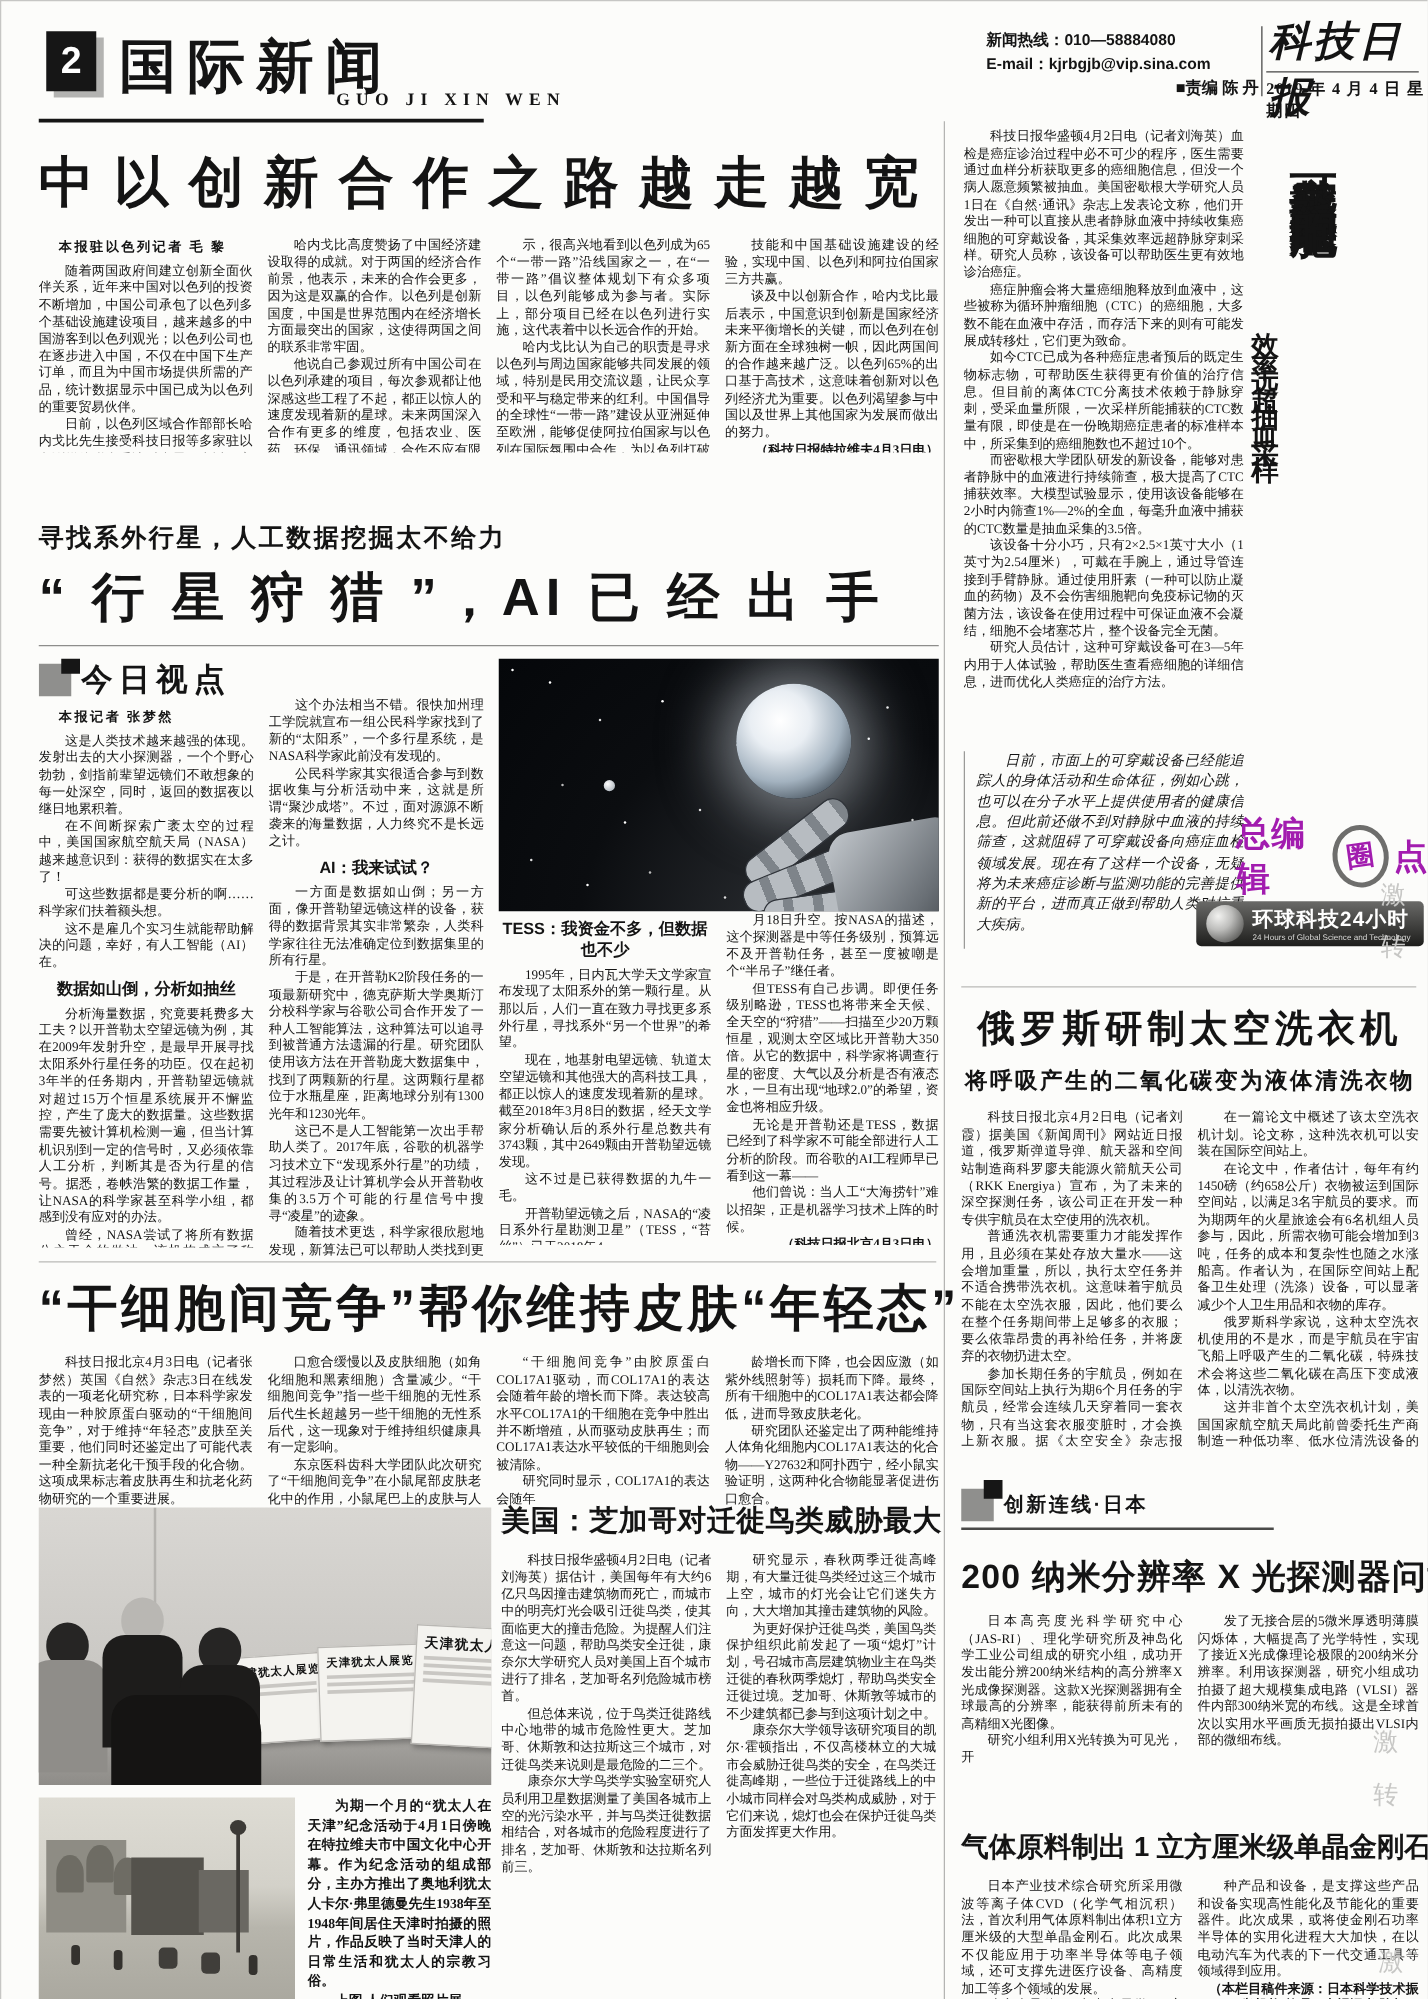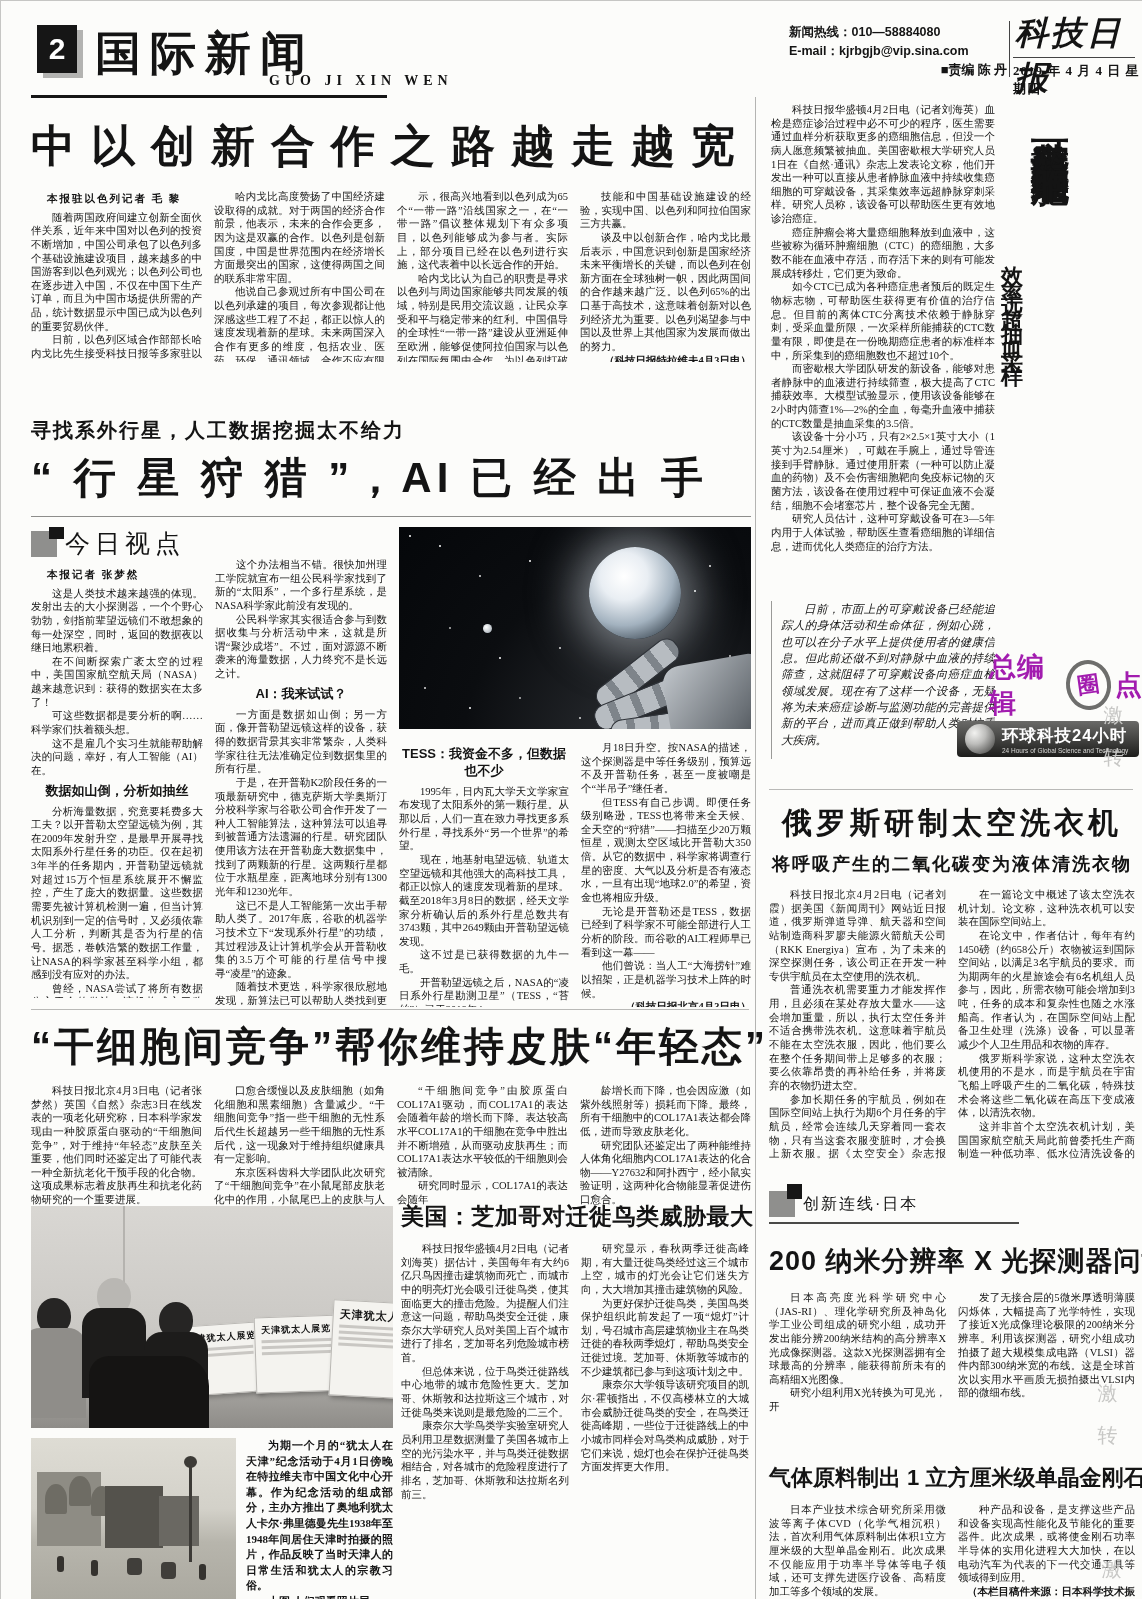--- a/index.html
+++ b/index.html
@@ -34,21 +34,21 @@
   .fl-d{font-weight:bold;text-align:right;text-indent:0;}
   .fl-i{font-style:italic;}
   .thin-rule{background:#b9b9b7;height:1px;}
   
   .a2-kicker{font-size:20px;font-weight:bold;letter-spacing:2px;}
   .a2-head{font-size:42px;font-weight:bold;letter-spacing:5px;white-space:nowrap;margin-top:6px;}
   .a2-rule{height:1px;background:#8d8d8b;margin-top:10px;}
   .badge-row{display:flex;align-items:center;gap:8px;margin-bottom:6px;}
   .sq-icon{position:relative;width:26px;height:26px;background:#8f8f8d;flex:0 0 auto;}
   .sq-icon::after{content:"";position:absolute;right:-7px;top:-7px;width:15px;height:15px;background:#161616;}
-  .badge-text{font-size:25px;font-weight:normal;letter-spacing:5px;white-space:nowrap;}
+  .badge-text{font-size:25px;font-weight:bold;letter-spacing:5px;white-space:nowrap;}
   
   .space{position:relative;width:352px;height:202px;background:
      radial-gradient(circle at 70% 110%, #2c2f33 0%, #0b0d10 55%, #05070a 100%);overflow:hidden;}
   .planet{position:absolute;left:54%;top:10%;width:92px;height:92px;border-radius:50%;
      background:radial-gradient(circle at 38% 32%, #ffffff 0%, #e9eef3 28%, #a3b2bf 58%, #434f5a 84%, #11161b 100%);
      box-shadow:0 0 46px 14px rgba(225,233,242,.5);}
   .moon-dot{position:absolute;left:24%;top:48%;width:9px;height:9px;border-radius:50%;
      background:radial-gradient(circle at 35% 35%, #fff, #9aa4ad);}
   .stars{position:absolute;left:10px;top:8px;width:2px;height:2px;border-radius:50%;background:#fff;
      box-shadow:30px 10px #fff,70px 40px #ddd,120px 25px #fff,180px 60px #cfcfcf,225px 15px #fff,
@@ -205,21 +205,21 @@
           <div class="stars"></div>
           <div class="planet"></div>
           <div class="moon-dot"></div>
           <div class="hand">
             <div class="finger f1"></div>
             <div class="finger f2"></div>
             <div class="finger f3"></div>
             <div class="palm"></div>
           </div>
         </div>
-        <div class="cols" style="margin-top:12px;height:266px;">
+        <div class="cols" style="margin-top:1px;height:266px;">
           <div class="col">
               <h4 class="fl fl-h">TESS：我资金不多，但数据也不少</h4>
               <p class="fl fl-p">1995年，日内瓦大学天文学家宣布发现了太阳系外的第一颗行星。从那以后，人们一直在致力寻找更多系外行星，寻找系外“另一个世界”的希望。</p>
               <p class="fl fl-p">现在，地基射电望远镜、轨道太空望远镜和其他强大的高科技工具，都正以惊人的速度发现着新的星球。截至2018年3月8日的数据，经天文学家分析确认后的系外行星总数共有3743颗，其中2649颗由开普勒望远镜发现。</p>
               <p class="fl fl-p">这不过是已获得数据的九牛一毛。</p>
               <p class="fl fl-p">开普勒望远镜之后，NASA的“凌日系外行星勘测卫星”（TESS，“苔丝”）已于2018年4</p>
             </div>
           <div class="col">
               <p class="fl fl-p">月18日升空。按NASA的描述，这个探测器是中等任务级别，预算远不及开普勒任务，甚至一度被嘲是个“半吊子”继任者。</p>
               <p class="fl fl-p">但TESS有自己步调。即便任务级别略逊，TESS也将带来全天候、全天空的“狩猎”——扫描至少20万颗恒星，观测太空区域比开普勒大350倍。从它的数据中，科学家将调查行星的密度、大气以及分析是否有液态水，一旦有出现“地球2.0”的希望，资金也将相应升级。</p>

